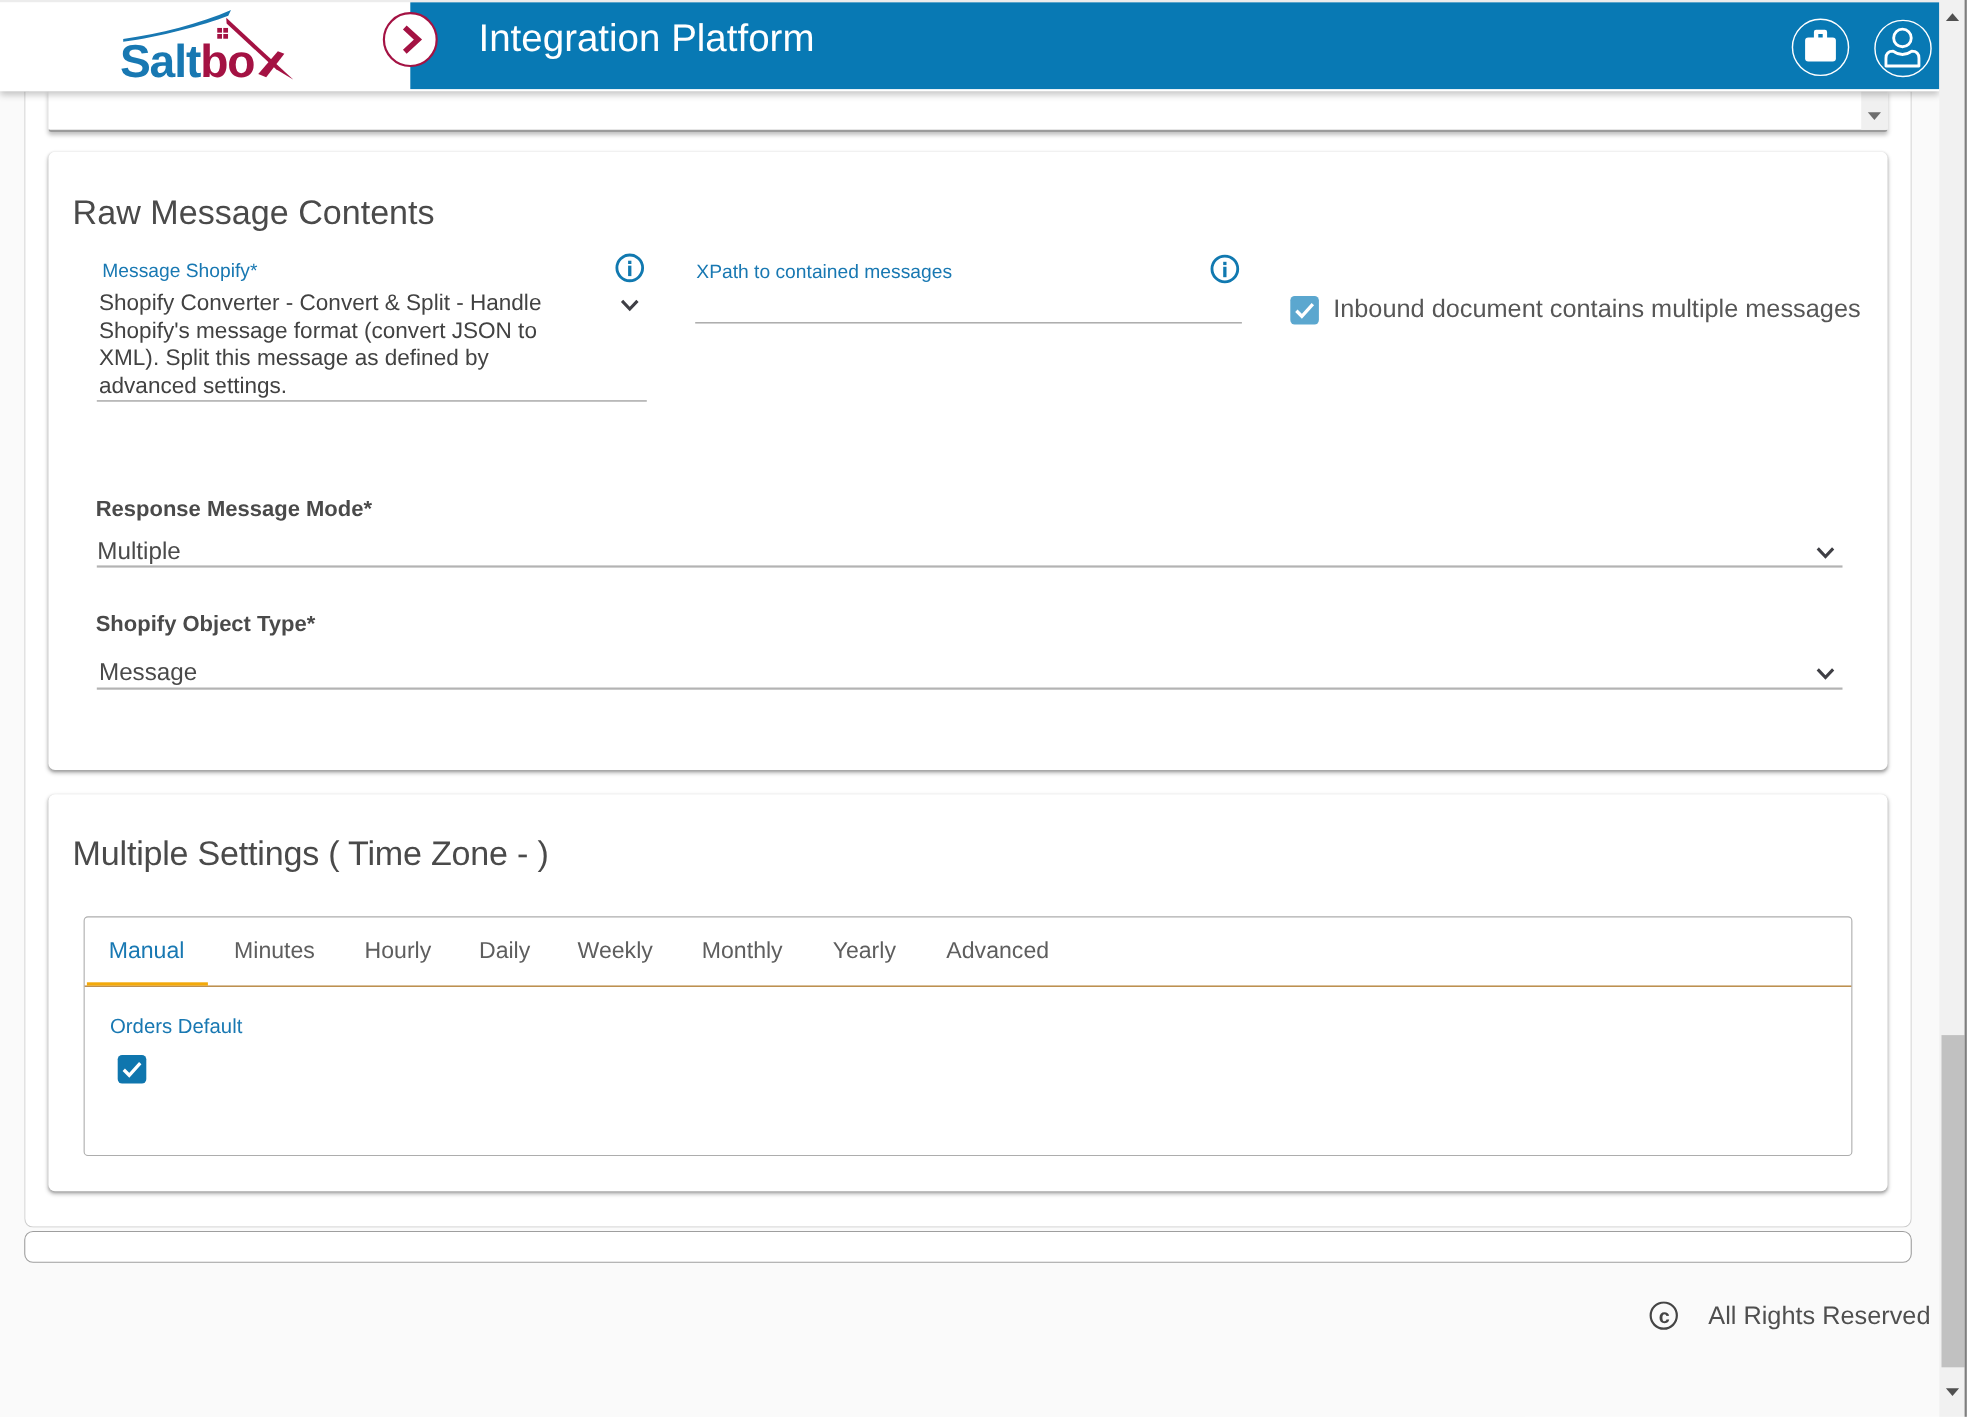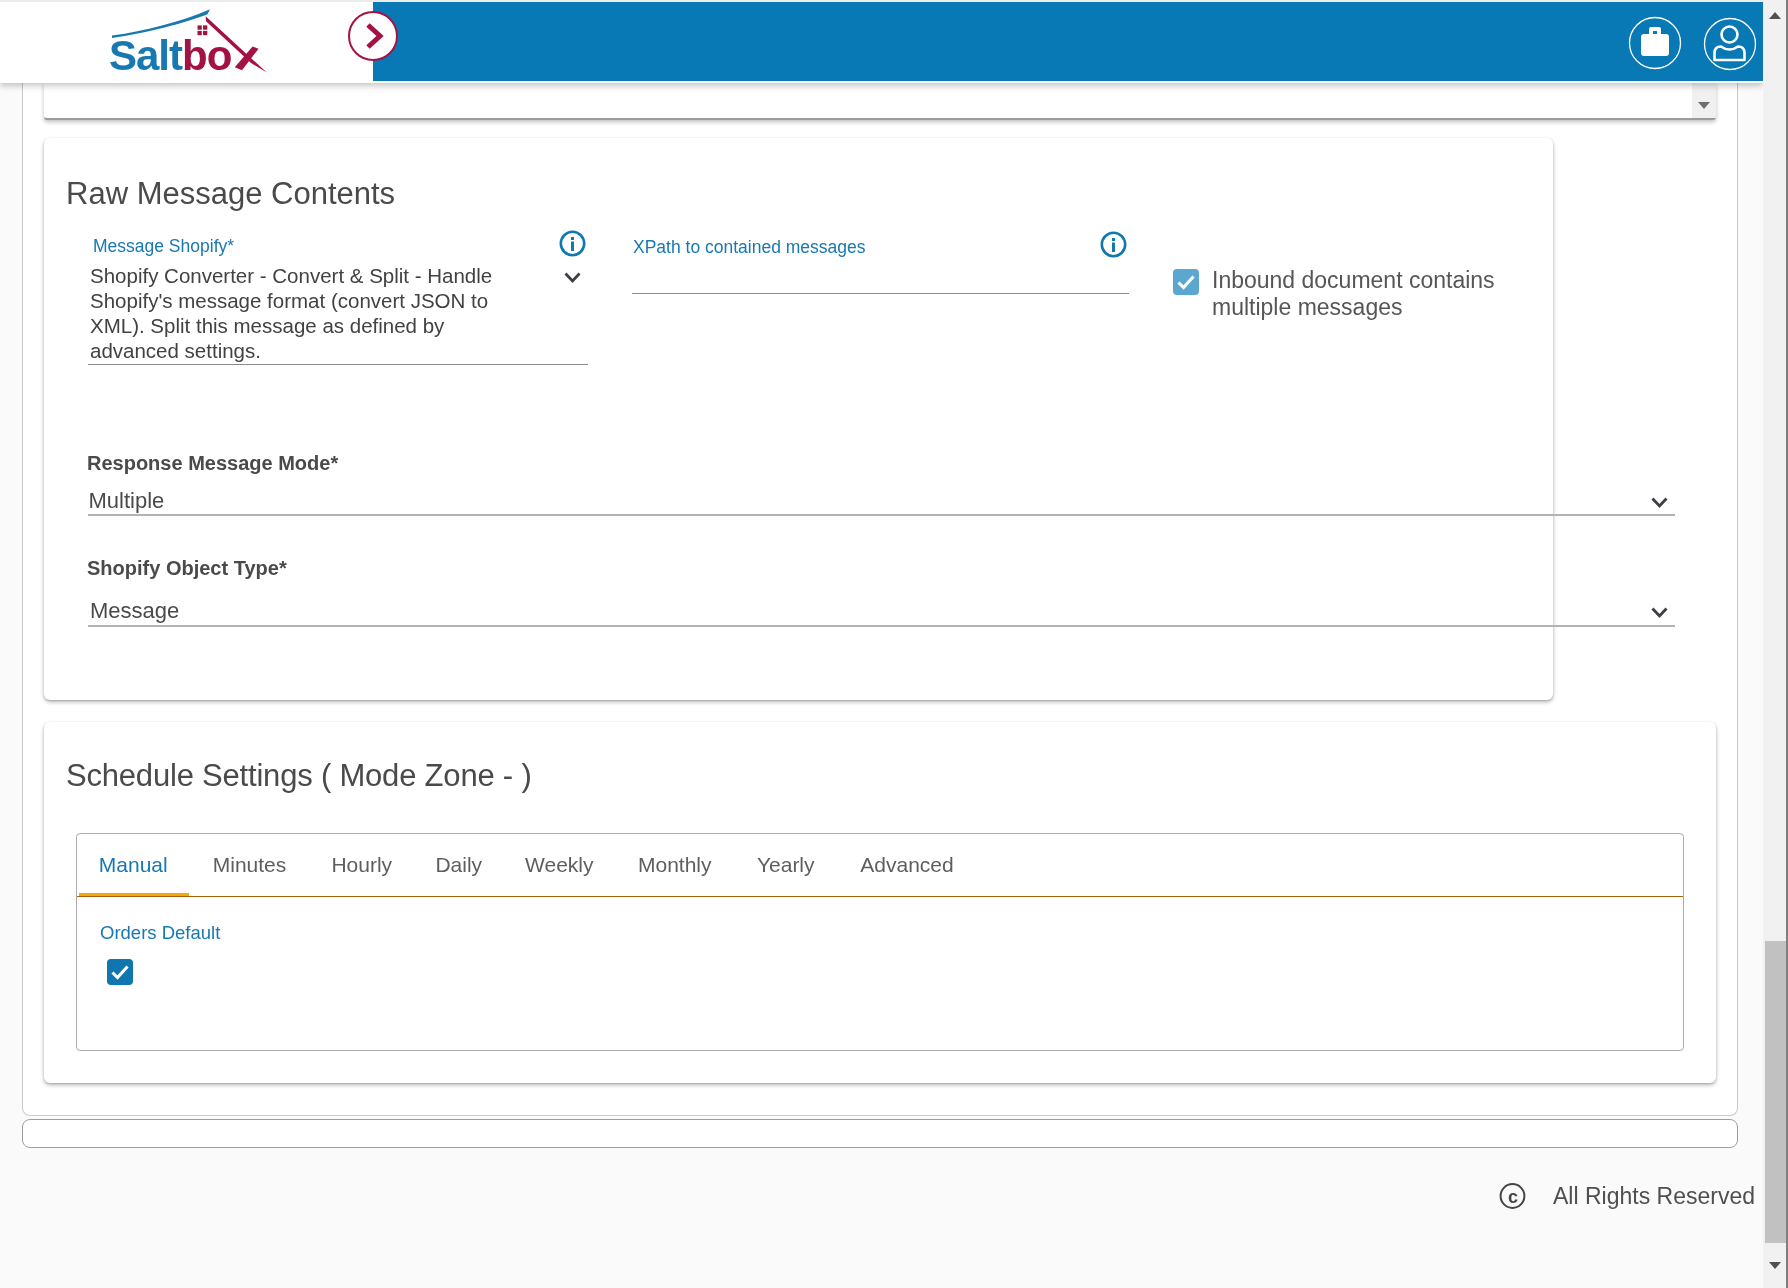--- a/index.html
+++ b/index.html
@@ -21,21 +21,21 @@
 .tri-down { width:0; height:0; border-left:6px solid transparent; border-right:6px solid transparent; border-top:7px solid #505050; position:absolute; }
 #redge { left:1786px; top:0; width:2px; height:1288px; background:#7f7f7f; z-index:40; }
 #tstrip { left:0; top:0; width:1763px; height:2px; background:#ececec; z-index:25; }
 
 
 #outer { left:22px; top:83px; width:1716px; height:1033px; background:#fff; border:1px solid #cbcbcb; border-top:none; border-radius:0 0 8px 8px; z-index:1; }
 .card { background:#fff; border-radius:6px; box-shadow:0 2px 4px rgba(0,0,0,0.28), 0 1px 2px rgba(0,0,0,0.14); z-index:2; }
 #selcard { left:44px; top:83px; width:1672px; height:37px; background:#fff; border-bottom:2px solid #9b9b9b; border-radius:0 0 3px 3px; box-shadow:0 2px 4px rgba(0,0,0,0.25); z-index:2; }
 #selstrip { right:0; top:0; width:24px; height:35px; background:#f0f0f0; position:absolute; }
 
-#card2 { left:44px; top:138px; width:1509px; height:562px;text-decoration:underline; }
+#card2 { left:44px; top:138px; width:1672px; height:562px;text-decoration:underline; }
 #card3 { left:44px; top:722px; width:1672px; height:361px; }
 
 .ctitle { font-size:31px; color:#4a4a4a; }
 .blab { font-size:17.5px; color:#1878b2; }
 .btxt { font-size:20.5px; color:#424242; line-height:25px; }
 .bval { font-size:22px; color:#4a4a4a; }
 .blabel { font-size:20px; font-weight:bold; color:#4a4a4a; }
 .uline { height:1.5px; background:#8c8c8c; position:absolute; }
 .uline2 { height:2px; background:#b3b3b3; position:absolute; }
 .cb { position:absolute; width:26px; height:26px; border-radius:4px; }
@@ -100,21 +100,21 @@
 
     <div class="abs blabel" style="left:43px; top:419px;">Shopify Object Type*</div>
     <div class="abs bval" style="left:46px; top:460px;">Message</div>
     <div class="uline2" style="left:44px; top:486.5px; width:1587px;"></div>
     <svg class="abs" style="left:1607px; top:469px;" width="17" height="12" viewBox="0 0 17 12">
       <path d="M1.5 1.5 L8.5 9 L15.5 1.5" fill="none" stroke="#3f3f45" stroke-width="2.8"></path>
     </svg>
   </div>
 
   <div id="card3" class="card abs">
-    <div class="abs ctitle" style="left:22px; top:36px; letter-spacing:-0.2px;">Schedule Settings ( Mode Zone - )</div>
+    <div class="abs ctitle" style="left:22px; top:36px; letter-spacing:-0.2px;">Multiple Settings ( Time Zone - )</div>
     <div id="tabbox">
       <div id="tabrow">
         <span class="tab act" style="width:112.5px;">Manual</span><span class="tab" style="width:120px;">Minutes</span><span class="tab" style="width:104.5px;">Hourly</span><span class="tab" style="width:89.5px;">Daily</span><span class="tab" style="width:111.5px;">Weekly</span><span class="tab" style="width:119.5px;">Monthly</span><span class="tab" style="width:102.5px;">Yearly</span><span class="tab" style="width:140px;">Advanced</span>
       </div>
       <div id="inkbar"></div>
       <div class="abs" style="left:23px; top:88px; font-size:18.5px; color:#1878b2;">Orders Default</div>
       <div class="cb" style="left:30px; top:125px; background:#0f76ae;">
         <svg width="26" height="26" viewBox="0 0 26 26">
             <path d="M5.5 13.5 L10.5 18.5 L20.5 7.5" fill="none" stroke="#fff" stroke-width="3"></path>
           </svg>
@@ -125,20 +125,21 @@
   <div id="pill" class="abs"></div>
 
   <svg class="abs" style="left:1499px; top:1183px; z-index:2;" width="28" height="27" viewBox="0 0 28 27">
     <circle cx="13.5" cy="13" r="11.9" fill="none" stroke="#454545" stroke-width="2"></circle>
     <text x="14" y="19.5" font-size="18" font-weight="bold" fill="#454545" text-anchor="middle" font-family="Liberation Sans">c</text>
   </svg>
   <div class="abs" style="top:1182.5px; left:1526px; font-size:23px; color:#4f4f4f; z-index:2;margin-left:27px;">All Rights Reserved</div>
 
   <div id="hdr" class="abs">
     <div id="bluebar" class="abs"></div>
+    <div id="hdrtitle" class="abs">Integration Platform</div>
 
     <svg class="abs" style="left:100px; top:4px;" width="170" height="76" viewBox="0 0 170 76">
       <path d="M12 31.5 C45 27 82 17.5 110 5.2 L107.5 10.3 C85 19 45 29.5 12 34 Z" fill="#1878b2"></path>
       <path d="M105.7 12.2 L166.8 68.6 L151 59 L106 17.3 Z" fill="#a41243"></path>
       <path d="M152.6 42.5 L158.5 44.8 L142 66.3 L134.8 63.3 Z" fill="#a41243"></path>
       <rect x="97.5" y="21.4" width="4.3" height="4.3" fill="#a41243"></rect>
       <rect x="103" y="21.4" width="4.3" height="4.3" fill="#a41243"></rect>
       <rect x="97.5" y="26.9" width="4.3" height="4.3" fill="#a41243"></rect>
       <rect x="103" y="26.9" width="4.3" height="4.3" fill="#a41243"></rect>
       <text x="9" y="66" font-size="42" font-weight="bold" letter-spacing="-1" fill="#1878b2" font-family="Liberation Sans">Salt<tspan fill="#a41243">bo</tspan></text>

